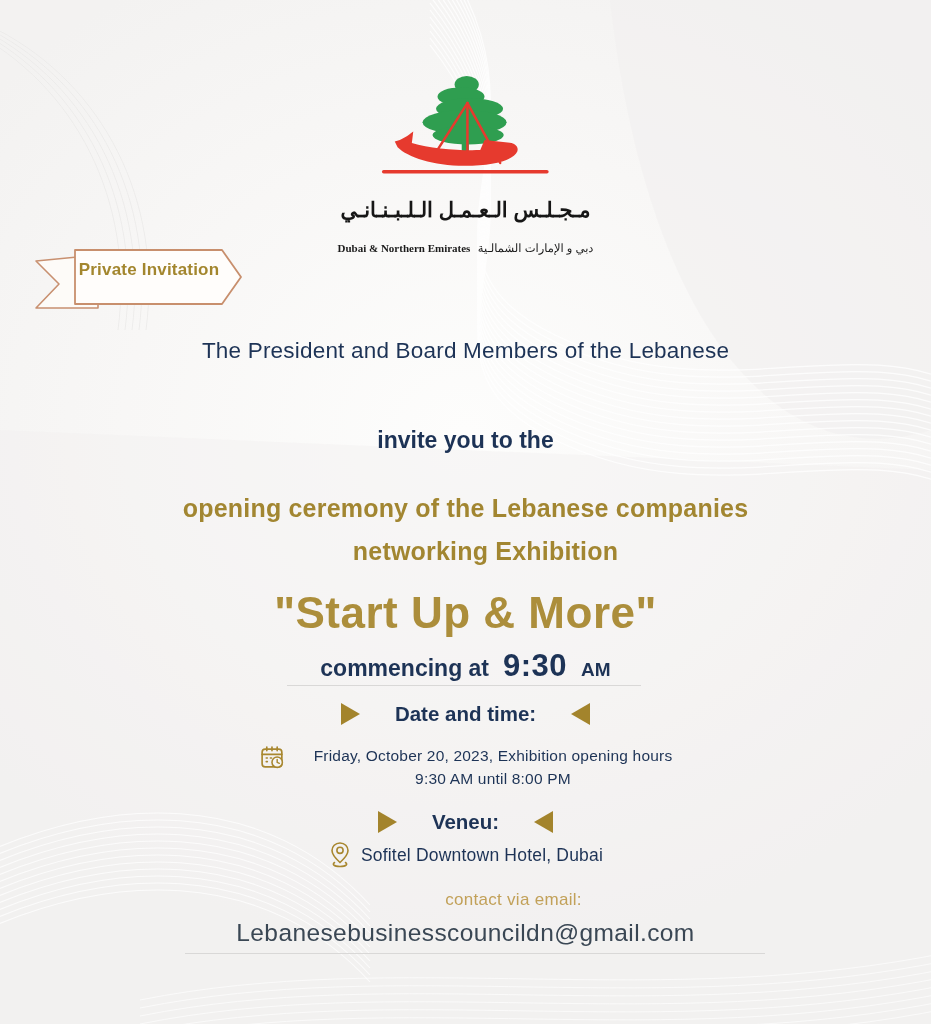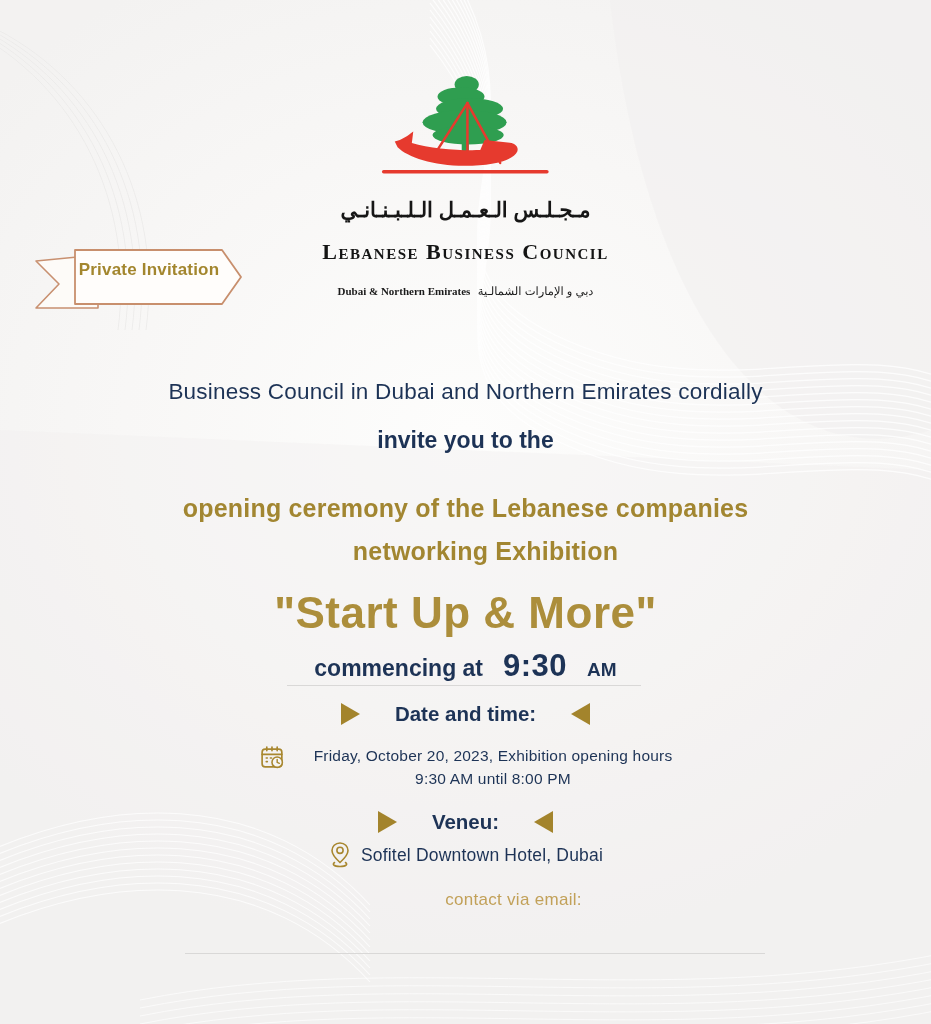--- a/index.html
+++ b/index.html
@@ -22,21 +22,21 @@
   
   .ribbon{position:absolute;left:26px;top:246px;width:228px;height:66px;}
   .ribbon-label{position:absolute;left:50px;top:14px;width:146px;text-align:center;
     font-size:17px;font-weight:bold;color:#a3862e;letter-spacing:.2px;}
 
   
   .intro{font-size:22.5px;font-weight:500;color:#1d3356;letter-spacing:.2px;}
   .invite{font-size:23px;font-weight:bold;color:#1d3356;}
   .event-title{font-size:25px;font-weight:bold;color:#a28631;letter-spacing:.2px;}
   .event-name{font-size:44px;font-weight:600;color:#ac8e3b;letter-spacing:.5px;}
-  .commencing{display:flex;justify-content:center;align-items:baseline;gap:20px;color:#1d3356;}
+  .commencing{display:flex;justify-content:center;align-items:baseline;gap:14px;color:#1d3356;}
   .commencing .pre{font-size:23px;font-weight:bold;}
   .commencing .time{font-size:31px;font-weight:bold;letter-spacing:.5px;}
   .commencing .mer{font-size:19px;font-weight:bold;}
 
   .section-heading{display:flex;justify-content:center;align-items:center;gap:35px;}
   .section-heading .txt{font-size:20.5px;font-weight:bold;color:#1d3356;}
   .tri-r{width:0;height:0;border-top:11px solid transparent;border-bottom:11px solid transparent;border-left:19px solid #a3842c;}
   .tri-l{width:0;height:0;border-top:11px solid transparent;border-bottom:11px solid transparent;border-right:19px solid #a3842c;}
 
   .date-row{position:absolute;left:0;top:744px;width:100%;display:flex;justify-content:center;align-items:flex-start;gap:28px;}
@@ -132,36 +132,35 @@
         <path d="M122,52 L122,132"></path>
         <path d="M122,52 L76,124"></path>
         <path d="M122,52 L168,136"></path>
       </g>
 
       <path d="M20,106 C30,104 38,98 46,92 L44,108 C70,116 110,119 140,118 L146,104 L184,108 C190,110 194,114 192,120 C186,132 160,140 118,140 C74,140 38,128 24,114 Z" fill="#e63a2e"></path>
 
       <rect x="2" y="146" width="234" height="5" rx="2.5" fill="#e63a2e"></rect>
     </svg>
     <div class="logo-arabic" dir="rtl">مـجـلـس الـعـمـل الـلـبـنـانـي</div>
-    <div class="logo-english">Lebanese Business Council</div>
     <div class="logo-subrow">
       <span class="logo-sub-en">Dubai &amp; Northern Emirates</span>
       <span class="logo-sub-ar" dir="rtl">دبي و الإمارات الشمالـية</span>
     </div>
   </div>
 
   <div class="ribbon">
     <svg width="228" height="66" viewBox="0 0 228 66" aria-hidden="true">
       <path d="M10,15 L72,9 L72,62 L10,62 L33,38 Z" fill="#fdfbf8" stroke="#c89070" stroke-width="1.6" stroke-linejoin="round"></path>
       <path d="M49,4 L196,4 L215,31 L196,58 L49,58 Z" fill="#fffdfb" stroke="#c88f6d" stroke-width="1.8" stroke-linejoin="round"></path>
     </svg>
     <div class="ribbon-label">Private Invitation</div>
   </div>
 
-  <div class="center-line intro" style="top:379px;">Business Council in Dubai and Northern Emirates cordially</div>
+  <div class="center-line intro" style="top:338px;">The President and Board Members of the Lebanese</div>
   <div class="center-line invite" style="top:427px;">invite you to the</div>
 
   <div class="center-line event-title" style="top:494px;">opening ceremony of the Lebanese companies</div>
   <div class="center-line event-title" style="top:537px;padding-left:20px;">networking Exhibition</div>
   <div class="center-line event-name" style="top:588px;">"Start Up &amp; More"</div>
 
   <div class="center-line commencing" style="top:648px;">
     <span class="pre">commencing at</span>
     <span class="time">9:30</span>
     <span class="mer">AM</span>
@@ -204,15 +203,16 @@
       <g stroke="#a8872f" stroke-width="1.6" fill="none" stroke-linecap="round">
         <path d="M12,2 C7.2,2 4,5.6 4,9.6 C4,14.4 12,21.5 12,21.5 C12,21.5 20,14.4 20,9.6 C20,5.6 16.8,2 12,2 Z"></path>
         <circle cx="12" cy="9.3" r="3.1"></circle>
         <path d="M6.5,21.5 C4,23.3 5.5,25.5 12,25.5 C18.5,25.5 20,23.3 17.5,21.5"></path>
       </g>
     </svg>
     <span class="venue-name">Sofitel Downtown Hotel, Dubai</span>
   </div>
 
   <div class="center-line contact-label" style="top:890px;">contact via email:</div>
+  <div class="center-line email" style="top:919px;">Lebanesebusinesscouncildn@gmail.com</div>
   <div class="divider" id="divider-email"></div>
 
 </div>
 
 </body></html>

